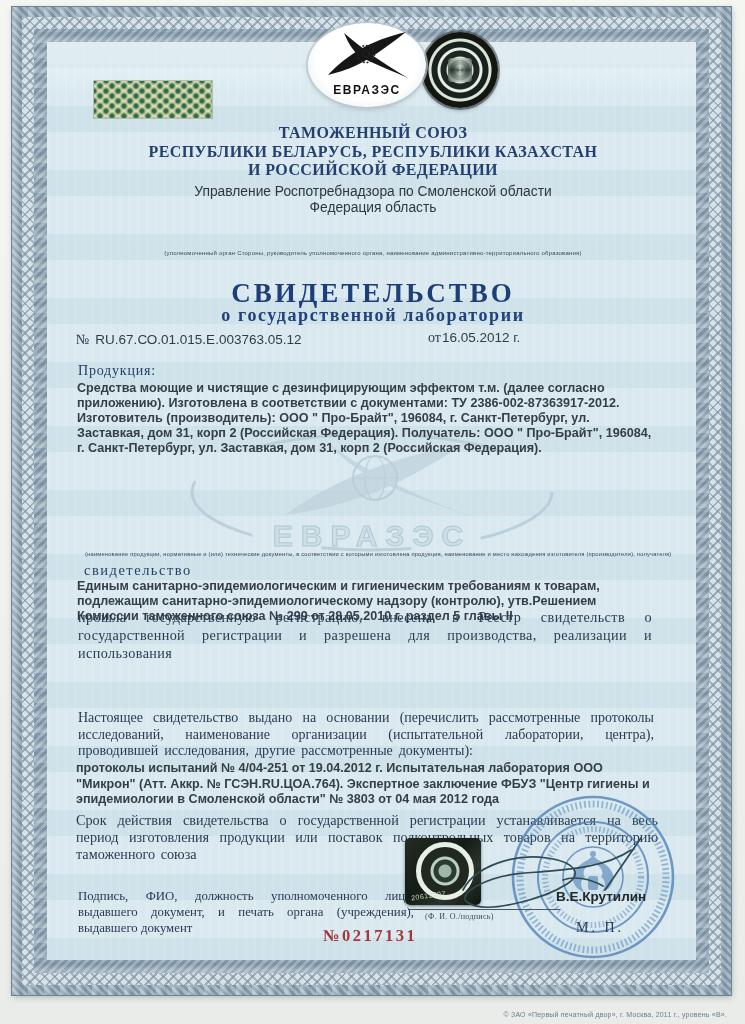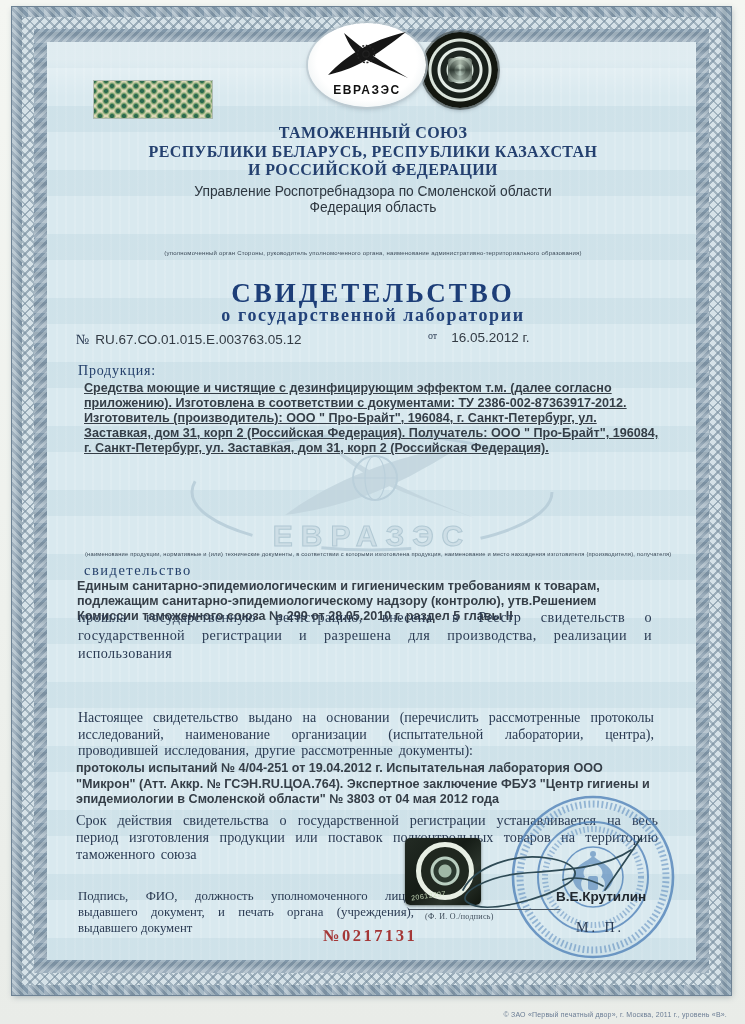--- a/index.html
+++ b/index.html
@@ -92,24 +92,24 @@
   .authority-caption { left:70px; top:250px; width:606px; text-align:center; z-index:2; }
   
   .doc-title { left:70px; top:271px; width:606px; text-align:center; font-family:"Liberation Serif",serif;
     font-weight:bold; font-size:27px; letter-spacing:3px; color:#1d3e78; z-index:2;margin-top:7px; }
   .doc-subtitle { left:70px; top:305px; width:606px; text-align:center; font-family:"Liberation Serif",serif;
     font-weight:bold; font-size:18px; letter-spacing:1.6px; color:#22427a; z-index:2; }
   
   .number-row { left:76px; top:332px; width:575px; z-index:2; font-size:13.5px; color:#333b44; }
   .num-prefix { font-family:"Liberation Serif",serif; font-size:14px; color:#2a3a52; margin-right:6px; }
   .date-part { position:absolute; left:352px; top:-2px; }
-  .date-prefix { font-family:"Liberation Serif",serif; font-size:10px; color:#2a3a52; vertical-align:top; margin-right:14px; }
+  .date-prefix { font-family:"Liberation Serif",serif; font-size:14px; color:#2a3a52; vertical-align:top; margin-right:1px; }
   
   .product-label { left:78px; top:363px; font-size:14px; letter-spacing:.8px; z-index:2; }
-  .product-desc { left:84px; top:381px; width:576px; z-index:2;text-decoration:underline; }
+  .product-desc { left:77px; top:381px; width:576px; z-index:2; }
   .product-caption { left:73px; top:551px; width:600px; text-align:center; z-index:2; transform:scale(.96); }
   
   .watermark { left:175px; top:430px; width:395px; height:125px; z-index:1; opacity:.85; }
   
   .corresponds { left:84px; top:562px; font-size:14.5px; letter-spacing:1.5px; z-index:2; }
   .requirements { left:77px; top:579px; width:584px; z-index:2; }
   .registration { left:78px; top:608px; width:574px; text-align:justify; word-spacing:5px; letter-spacing:.4px; z-index:2; font-size:14.2px; line-height:18px; }
   .usage { left:76px; top:661px; width:586px; line-height:15.8px; z-index:2; }
   .basis-intro { left:78px; top:710px; width:576px; text-align:justify; word-spacing:2.5px; z-index:2; font-size:14px; line-height:16.5px; }
   .basis-details { left:76px; top:761px; width:588px; line-height:15.6px; z-index:2; }

